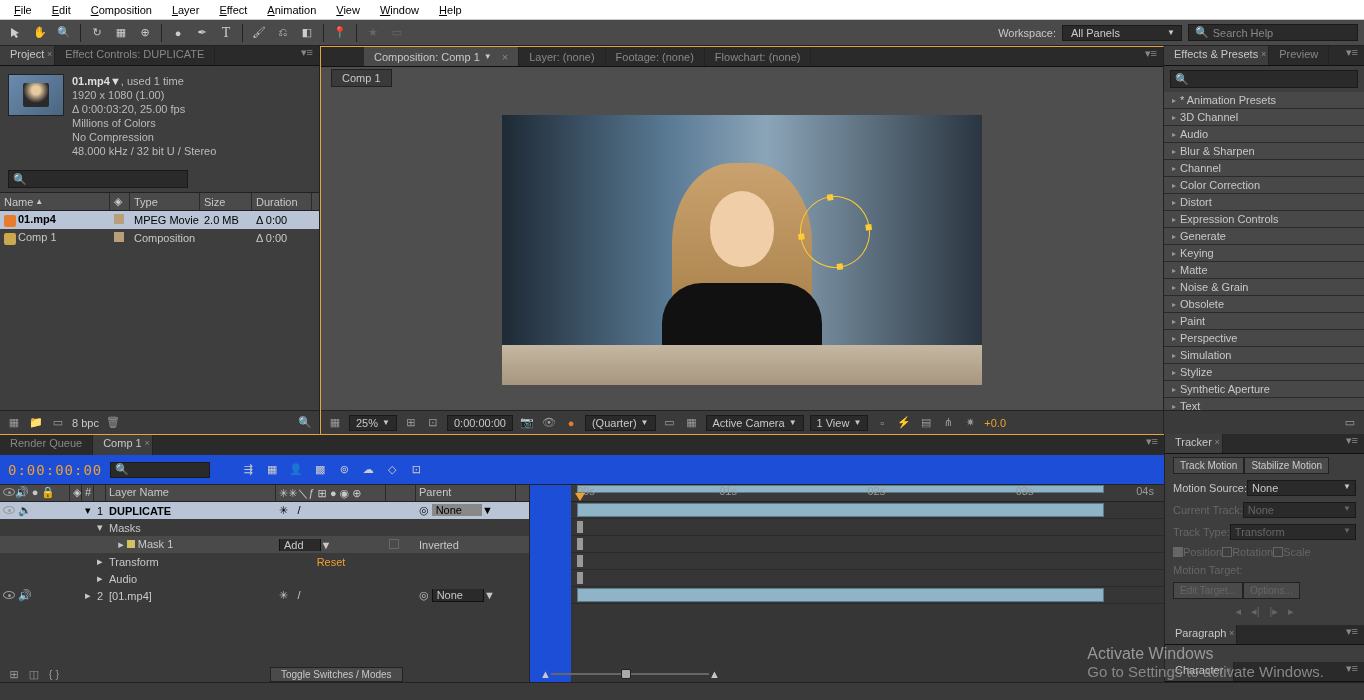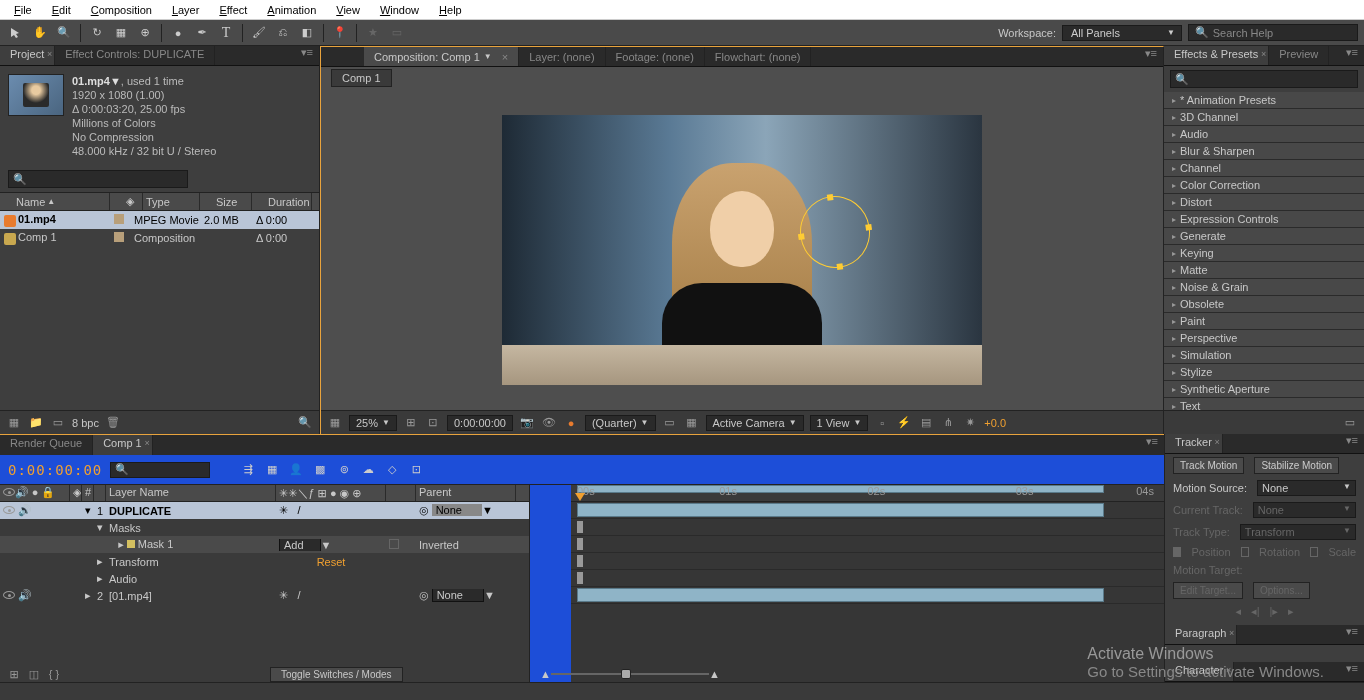--- a/index.html
+++ b/index.html
@@ -20,21 +20,21 @@
 .ptab { padding: 2px 10px; background: #3e3e3e; border-right: 1px solid #222; position: relative; }
 .ptab.inactive { background: #2a2a2a; color: #888; }
 .ptab .close { position: absolute; right: 2px; top: 3px; font-size: 9px; color: #888; }
 .proj-info { display: flex; gap: 8px; padding: 8px; }
 .thumb { width: 56px; height: 42px; background: linear-gradient(135deg,#6b8caf,#4a6580); border: 1px solid #222; position: relative; }
 .thumb::after { content: ""; position: absolute; inset: 8px 14px 8px 14px; background: radial-gradient(circle at 50% 30%, #e8caa0 20%, #2a2a2a 60%); border-radius: 2px; }
 .proj-meta { line-height: 14px; font-size: 10.5px; color: #bbb; }
 .proj-meta b { color: #ddd; }
 .proj-search { margin: 4px 8px; background: #2a2a2a; border: 1px solid #1a1a1a; height: 18px; display: flex; align-items: center; padding: 0 4px; width: 180px; }
 .proj-cols { display: grid; grid-template-columns: 110px 20px 70px 52px 60px; background: #4a4a4a; border-top: 1px solid #222; border-bottom: 1px solid #222; font-size: 10px; }
-.proj-cols div { padding: 2px 16px; border-right: 1px solid #2a2a2a; display: flex; align-items: center; gap: 2px; }
+.proj-cols div { padding: 2px 4px; border-right: 1px solid #2a2a2a; display: flex; align-items: center; gap: 2px; }
 .proj-row { display: grid; grid-template-columns: 110px 20px 70px 52px 60px; font-size: 10px; height: 18px; align-items: center; }
 .proj-row.sel { background: #b9c5d7; color: #000; }
 .proj-row div { padding: 0 4px; white-space: nowrap; }
 .proj-row .icon { display: inline-block; width: 12px; height: 12px; vertical-align: middle; margin-right: 2px; }
 .icon-mov { background: #e87b2e; border-radius: 2px; }
 .icon-comp { background: #c9a84f; border-radius: 2px; }
 .proj-footer { margin-top: auto; height: 24px; background: #3a3a3a; border-top: 1px solid #222; display: flex; align-items: center; gap: 6px; padding: 0 6px; }
 .foot-btn { width: 16px; height: 16px; display: flex; align-items: center; justify-content: center; color: #999; }
 .comp-panel { flex: 1; background: #4e4e4e; display: flex; flex-direction: column; border-right: 1px solid #222; border-left: 1px solid #e8a33d; border-top: 1px solid #e8a33d; }
 .comp-tabs { display: flex; background: #2a2a2a; height: 20px; padding-left: 43px; }
@@ -82,21 +82,21 @@
 .ruler { height: 17px; background: #3a3a3a; border-bottom: 1px solid #222; position: relative; font-size: 9px; }
 .ruler .tick { position: absolute; top: 0; color: #999; }
 .playhead-region { position: absolute; top: 0; left: 6px; right: 60px; height: 8px; background: #8fb4c7; border: 1px solid #5a7a8a; }
 .track { height: 17px; border-bottom: 1px solid #2a2a2a; position: relative; }
 .clip { position: absolute; top: 1px; bottom: 1px; background: #8fb4c7; border: 1px solid #5a7a8a; }
 .marker { position: absolute; top: 2px; width: 6px; height: 12px; background: #999; left: 6px; }
 .tracker-panel { width: 200px; background: #3e3e3e; border-left: 1px solid #222; display: flex; flex-direction: column; }
 .bottom-row { display: flex; height: 248px; }
 .trk-btn { background: #4a4a4a; border: 1px solid #222; padding: 2px 6px; font-size: 10px; color: #ccc; }
 .trk-btn.dis { color: #666; }
-.trk-row { padding: 3px 8px; display: flex; align-items: center; gap: 10px; font-size: 10px; }
+.trk-row { padding: 3px 8px; display: flex; align-items: center; gap: 0; font-size: 10px; }
 .trk-sel { background: #2a2a2a; border: 1px solid #1a1a1a; padding: 1px 4px; flex: 1; position: relative; }
 .trk-sel::after { content: "▼"; position: absolute; right: 4px; font-size: 8px; }
 .cb { width: 10px; height: 10px; border: 1px solid #666; display: inline-block; }
 .activate { position: absolute; right: 40px; bottom: 20px; color: #888; text-align: left; pointer-events: none; }
 .activate .t1 { font-size: 16px; color: #999; }
 .activate .t2 { font-size: 15px; }
 .statusbar { position: absolute; bottom: 0; left: 0; right: 0; height: 18px; background: #3a3a3a; border-top: 1px solid #222; display: flex; align-items: center; padding: 0 6px; gap: 6px; }
 .eye { display: inline-block; width: 12px; height: 8px; border: 1px solid #999; border-radius: 50%; position: relative; }
 .eye::after { content: ""; position: absolute; width: 3px; height: 3px; background: #999; border-radius: 50%; top: 1.5px; left: 3.5px; }
 .toggle-sw { position: absolute; bottom: 18px; left: 270px; background: #4a4a4a; border: 1px solid #222; padding: 1px 10px; font-size: 10px; }

